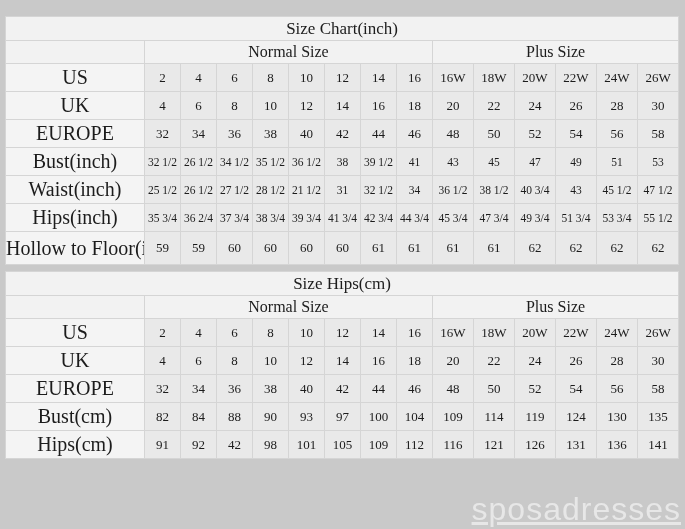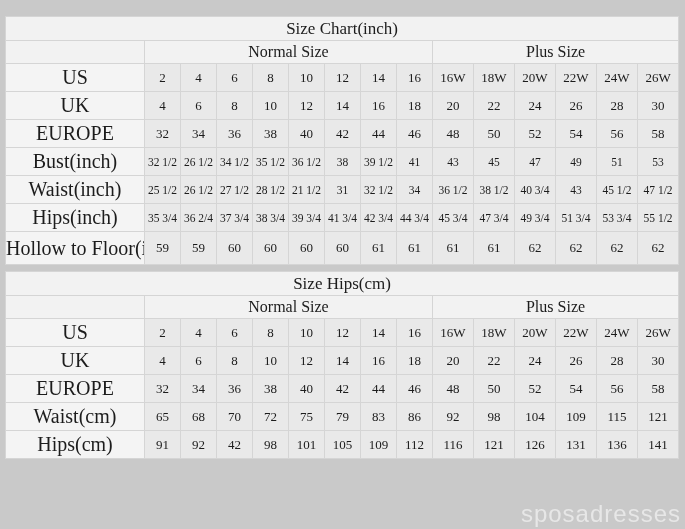--- a/index.html
+++ b/index.html
@@ -34,24 +34,25 @@
   .group-cell   { height: 22px; font-size: 16px; background: #f2f2f2; margin-top: 36px; }
   .label-cell   { height: 27px; font-size: 20px; background: #f4f4f4; }
   .value-cell   { background: #e9e9e9; font-size: 13px; }
   tr.frac .value-cell { font-size: 11.5px; margin-top: 28px; }
   tr.tall .label-cell, tr.tall .value-cell { height: 32px; }
   .watermark {
     position: absolute;
     right: 4px;
     bottom: 1px;
     font-family: "Liberation Sans", "DejaVu Sans", sans-serif;
-    font-size: 24px;
+    font-size: 32px;
     letter-spacing: 1px;
     color: rgba(255,255,255,0.55);
     pointer-events: none;
+    text-decoration: underline;
   }
 </style>
 </head>
 <body>
 
 <table id="table-0" class="size-table">
     <colgroup>
       <col style="width: 139px;">
       <col style="width: 36px;">
       <col style="width: 36px;">
@@ -270,35 +271,35 @@
         <td class="value-cell">44</td>
         <td class="value-cell">46</td>
         <td class="value-cell">48</td>
         <td class="value-cell">50</td>
         <td class="value-cell">52</td>
         <td class="value-cell">54</td>
         <td class="value-cell">56</td>
         <td class="value-cell">58</td>
       </tr>
       <tr>
-        <td class="label-cell">Waist(cm)</td>
-        <td class="value-cell">65</td>
-        <td class="value-cell">68</td>
-        <td class="value-cell">70</td>
-        <td class="value-cell">72</td>
-        <td class="value-cell">75</td>
-        <td class="value-cell">79</td>
-        <td class="value-cell">83</td>
-        <td class="value-cell">86</td>
-        <td class="value-cell">92</td>
-        <td class="value-cell">98</td>
+        <td class="label-cell">Bust(cm)</td>
+        <td class="value-cell">82</td>
+        <td class="value-cell">84</td>
+        <td class="value-cell">88</td>
+        <td class="value-cell">90</td>
+        <td class="value-cell">93</td>
+        <td class="value-cell">97</td>
+        <td class="value-cell">100</td>
         <td class="value-cell">104</td>
         <td class="value-cell">109</td>
-        <td class="value-cell">115</td>
-        <td class="value-cell">121</td>
+        <td class="value-cell">114</td>
+        <td class="value-cell">119</td>
+        <td class="value-cell">124</td>
+        <td class="value-cell">130</td>
+        <td class="value-cell">135</td>
       </tr>
       <tr>
         <td class="label-cell">Hips(cm)</td>
         <td class="value-cell">91</td>
         <td class="value-cell">92</td>
         <td class="value-cell">42</td>
         <td class="value-cell">98</td>
         <td class="value-cell">101</td>
         <td class="value-cell">105</td>
         <td class="value-cell">109</td>

